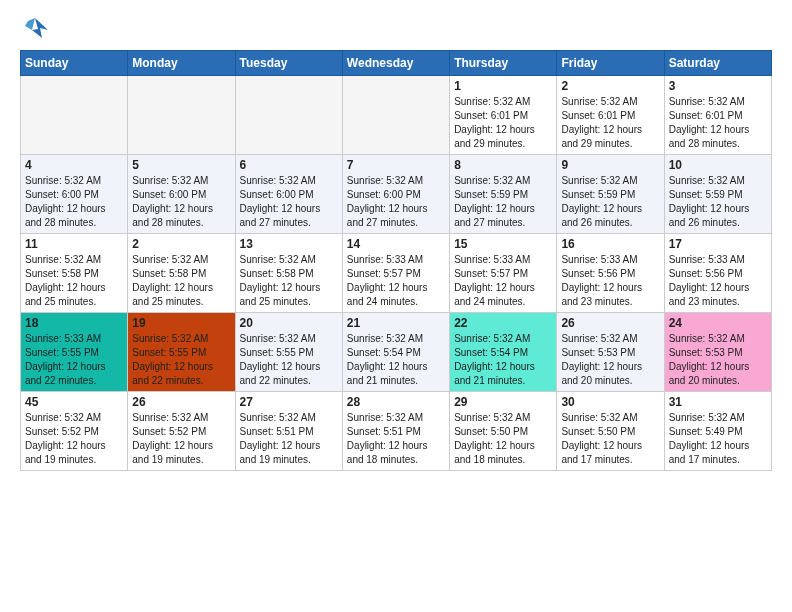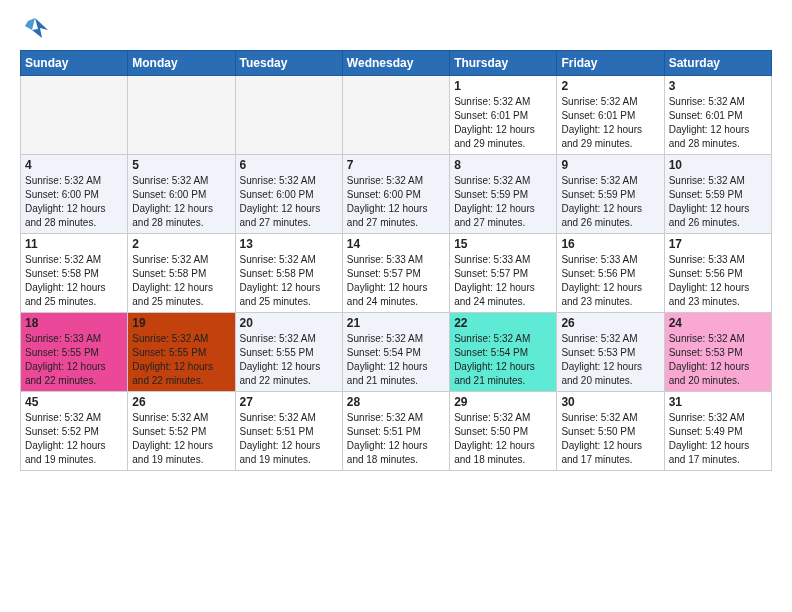--- a/index.html
+++ b/index.html
@@ -238,21 +238,21 @@
         </td>
         <td>
           <div class="day-num">17</div>
           <div class="day-info" style="white-space: pre-line;">Sunrise: 5:33 AM
 Sunset: 5:56 PM
 Daylight: 12 hours
 and 23 minutes.</div>
         </td>
       </tr>
       <tr>
-        <td style="background: #ec4899;">
+        <td style="background: #14b8a6;">
           <div class="day-num">18</div>
           <div class="day-info" style="white-space: pre-line;">Sunrise: 5:33 AM
 Sunset: 5:55 PM
 Daylight: 12 hours
 and 22 minutes.</div>
         </td>
         <td style="background: #c2410c;">
           <div class="day-num">19</div>
           <div class="day-info" style="white-space: pre-line;">Sunrise: 5:32 AM
 Sunset: 5:55 PM

